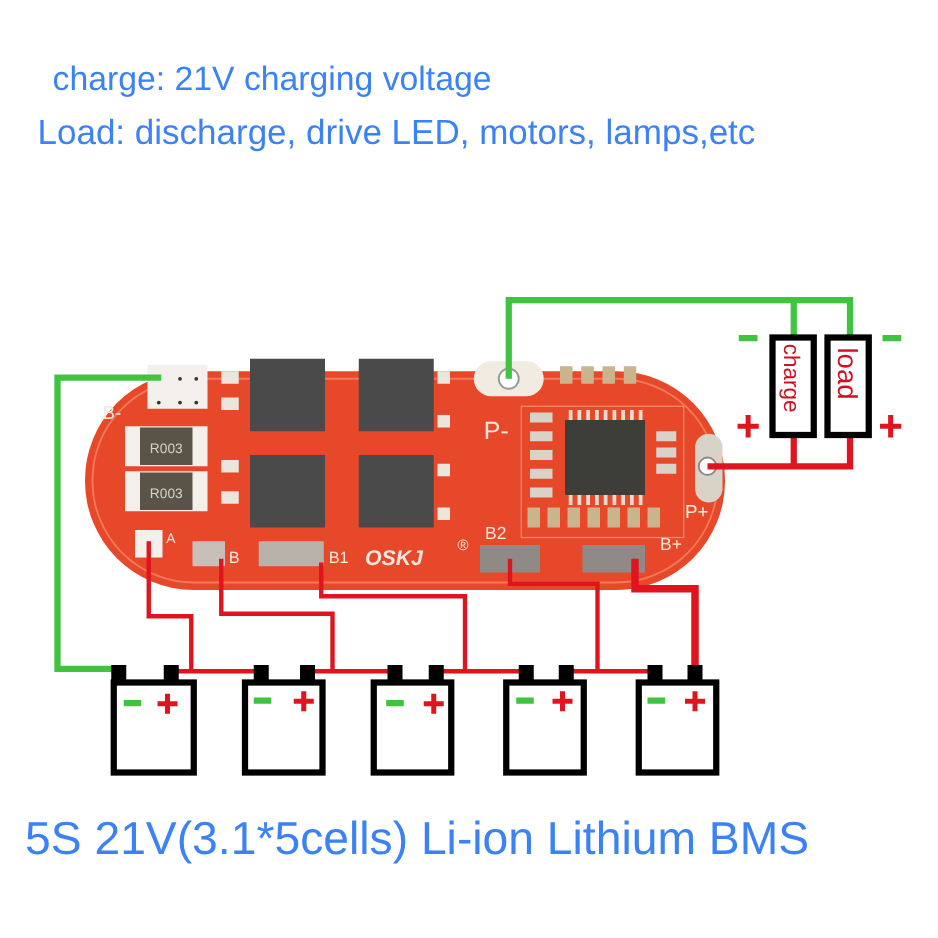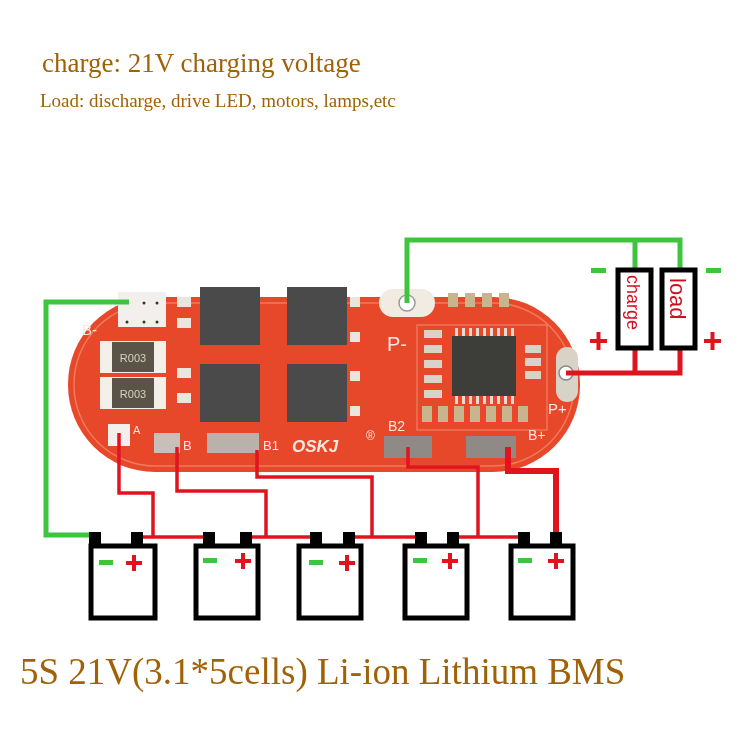--- a/index.html
+++ b/index.html
@@ -1,19 +1,19 @@
 <!DOCTYPE html>
 <html><head>
 <meta charset="utf-8">
 <style>
   html, body { margin:0; padding:0; background:#ffffff; }
   body { width:750px; height:750px; position:relative; overflow:hidden; font-family:"Liberation Sans", sans-serif; }
-  .txt { position:absolute; color:#a16207; white-space:nowrap;font-family:Liberation Serif, serif; }
+  .txt { position:absolute; color:#3b82f6; white-space:nowrap; }
   #line1 { left:42px; top:48px; font-size:27px; }
-  #line2 { left:40px; top:90px; font-size:19px; }
+  #line2 { left:30px; top:90px; font-size:28px; }
   #title { left:20px; top:650px; font-size:37px; }
   svg { position:absolute; left:0; top:0; }
   .lbl { font-family:"Liberation Sans", sans-serif; }
 </style>
 </head>
 <body>
 
 <div class="txt" id="line1">charge: 21V charging voltage</div>
 <div class="txt" id="line2">Load: discharge, drive LED, motors, lamps,etc</div>
 

